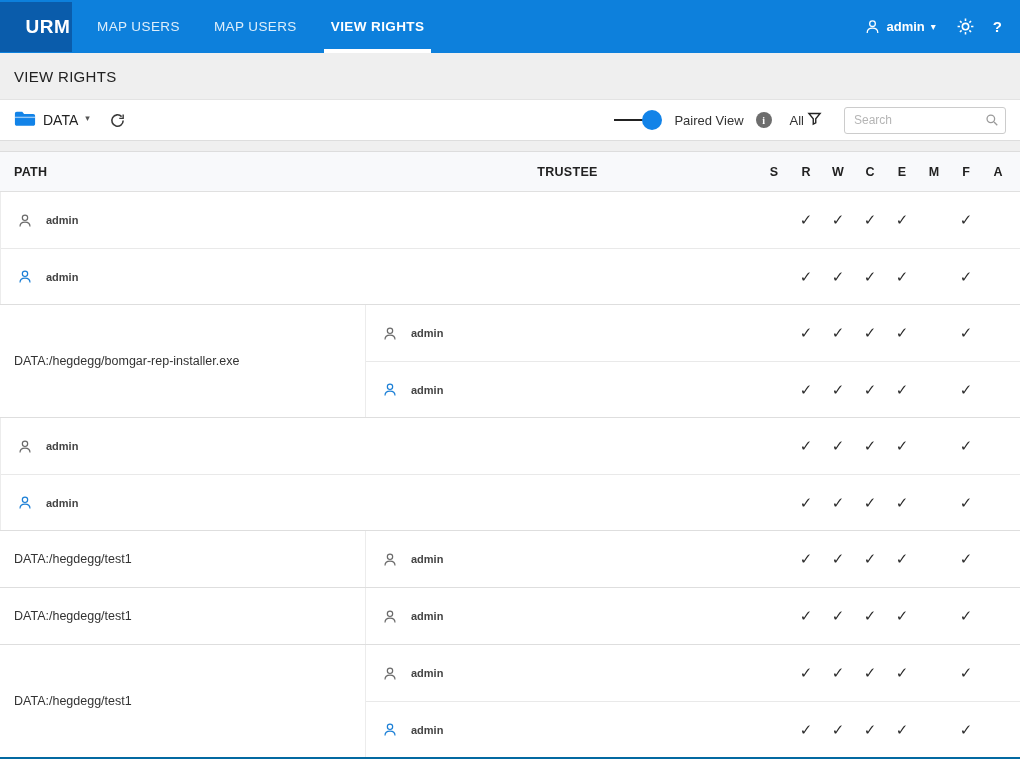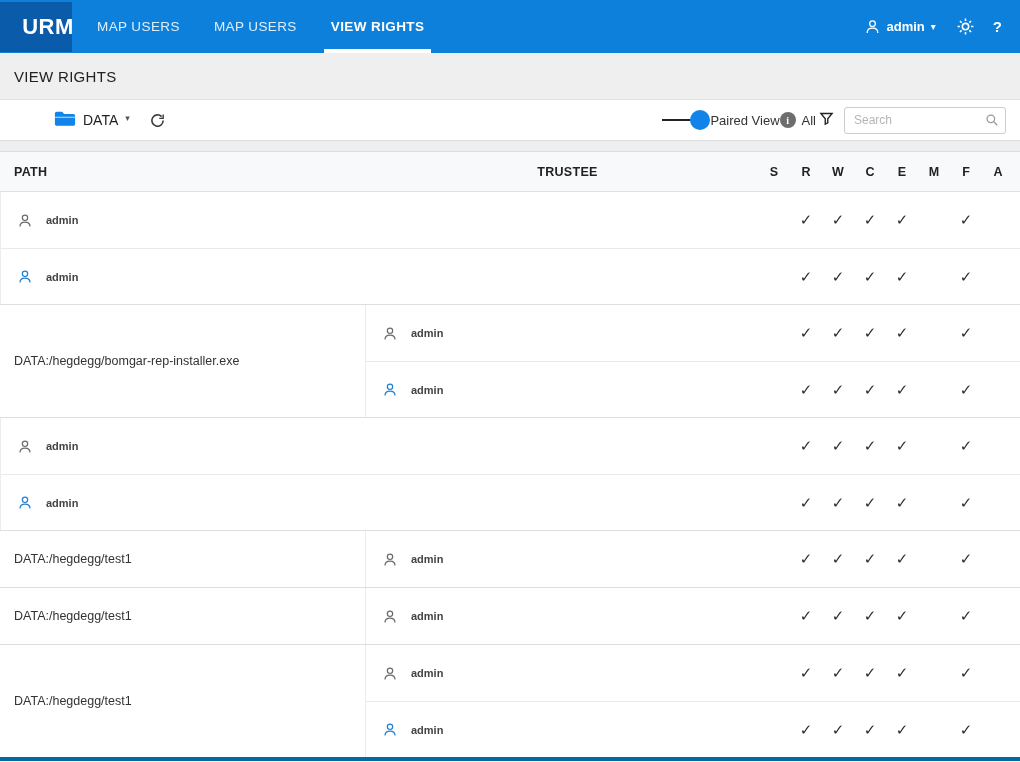--- a/index.html
+++ b/index.html
@@ -7,21 +7,21 @@
   body {
     width:1020px; height:762px; overflow:hidden;
     font-family:"Liberation Sans", sans-serif;
     background:#ffffff; color:#333;
   }
 
   
   .navbar { height:53px; background:#0d80dc; display:flex; align-items:center; }
   .logo {
     width:72px; height:50px; background:#0a5cab; color:#fff;
-    font-size:22px; font-weight:bold; letter-spacing:.5px;
+    font-size:19px; font-weight:bold; letter-spacing:.5px;
     display:flex; align-items:center; justify-content:center; flex:0 0 auto;padding-left:24px;
   }
   .nav-items { display:flex; height:100%; margin-left:8px; }
   .nav-item {
     color:#ddeefb; font-size:13.5px; letter-spacing:.4px;
     padding:0 17px; display:flex; align-items:center; height:100%;
     position:relative; cursor:pointer; white-space:nowrap;
   }
   .nav-item.active { color:#fff; font-weight:bold; }
   .nav-item.active::after {
@@ -42,26 +42,26 @@
   }
 
   
   .content { background:#efefef; }
 
   .toolbar {
     height:41px; background:#fff; border-bottom:1px solid #ddd;
     display:flex; align-items:center; padding:0 14px;
   }
   .tb-left { display:flex; align-items:center; gap:9px; }
-  .tb-target { display:flex; align-items:center; gap:7px; cursor:pointer;margin-left:40px; }
+  .tb-target { display:flex; align-items:center; gap:7px; cursor:pointer; }
   .tb-target .tname { font-size:14px; color:#222; }
   .tb-target .caret { color:#555; font-size:9px; align-self:flex-start; margin-top:4px; }
   .tb-refresh { cursor:pointer; display:flex; align-items:center; margin-left:10px; }
 
-  .tb-right { margin-left:auto; display:flex; align-items:center; }
+  .tb-right { margin-left:auto; display:flex; align-items:center; gap:12px; }
   .toggle { position:relative; width:48px; height:20px; cursor:pointer; flex:0 0 auto; }
   .toggle::before {
     content:""; position:absolute; left:0; right:10px; top:9px; height:2px; background:#222;
   }
   .toggle .knob {
     position:absolute; right:0; top:0; width:20px; height:20px; border-radius:50%;
     background:#1283e8;
   }
   .tb-label { font-size:13px; color:#333; }
   .info-icon {
@@ -76,21 +76,21 @@
   }
   .search-box input {
     width:100%; height:100%; border:1px solid #ccc; border-radius:3px;
     padding:0 26px 0 9px; font-size:12px; color:#3b82f6; outline:none;
     font-family:"Liberation Sans", sans-serif; background:#fff;
   }
   .search-box input::placeholder { color:#b5b5b5; }
   .search-box .mag { position:absolute; right:7px; top:6px; }
 
   
-  .table-card { margin-top:10px; background:#fff; border-top:1px solid #ddd; border-bottom:4px solid #0369a1; }
+  .table-card { margin-top:10px; background:#fff; border-top:1px solid #ddd; border-bottom:2px solid #0369a1; }
 
   .thead { display:flex; height:40px; align-items:center; background:#f8f9fb; border-bottom:1px solid #e0e0e0; }
   .th-path { width:365px; padding-left:14px; font-size:12.5px; font-weight:bold; color:#222; letter-spacing:.3px; }
   .th-trustee { flex:1; padding-left:12px; font-size:12.5px; font-weight:bold; color:#222; letter-spacing:.3px;text-align:center; }
   .th-perms { display:flex; padding-right:6px; }
   .perm-col { width:32px; display:flex; align-items:center; justify-content:center; flex:0 0 auto; }
   .th-perms .perm-col { font-size:12.5px; font-weight:bold; color:#222; }
 
   .group { display:flex; }
   .group + .group { border-top:1px solid #dedede; }

